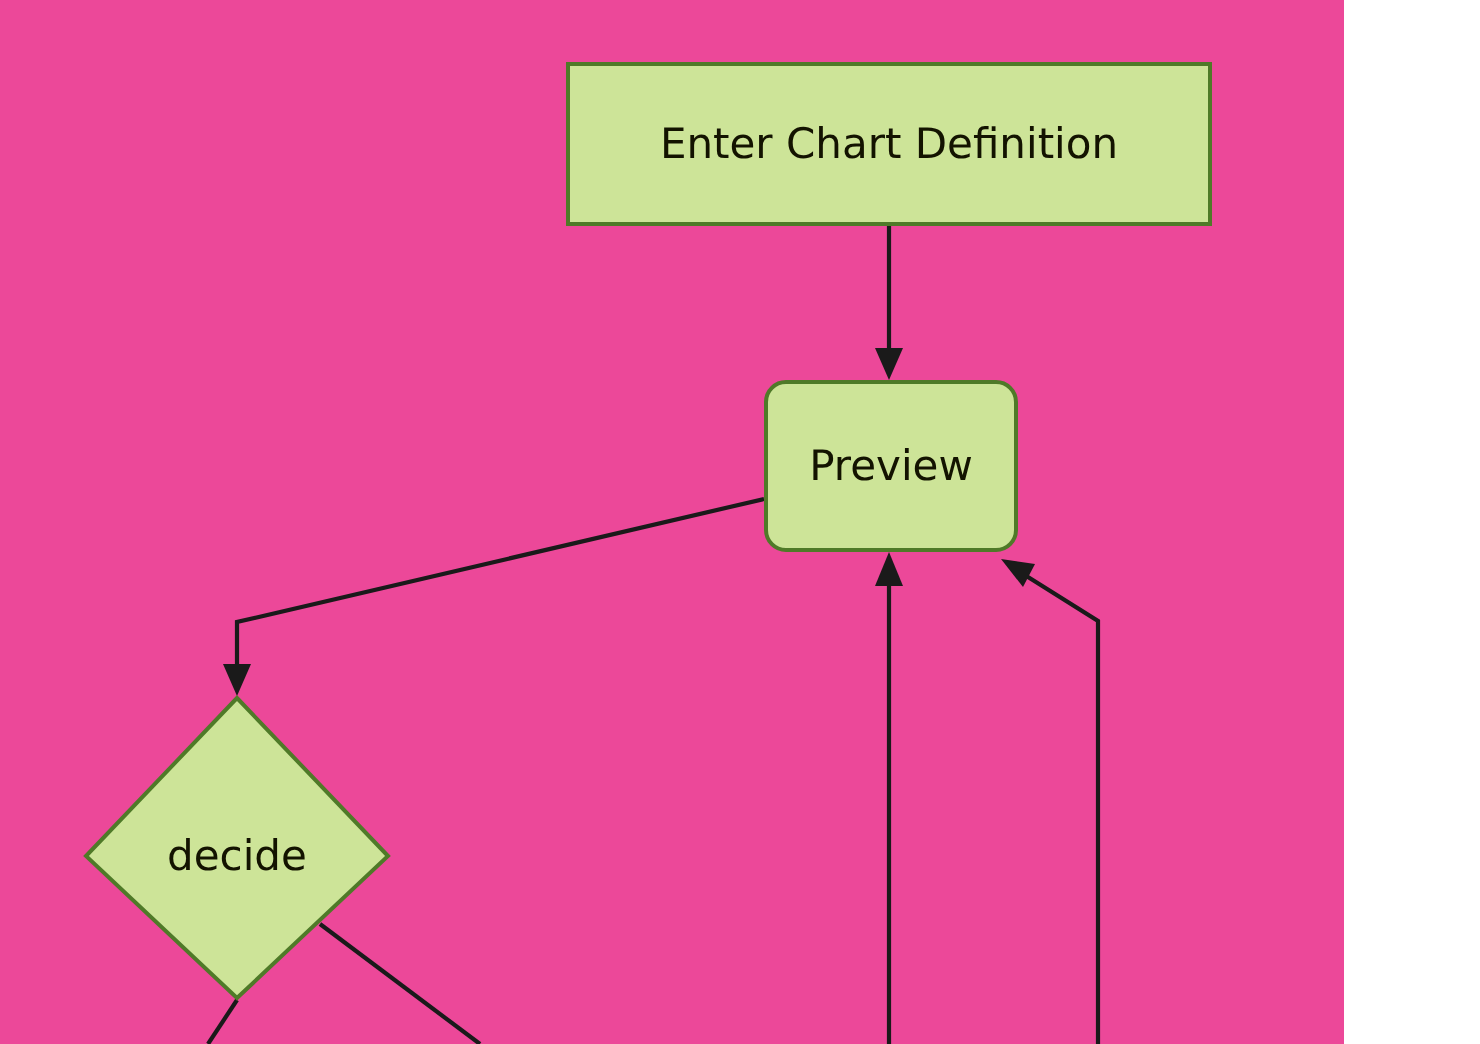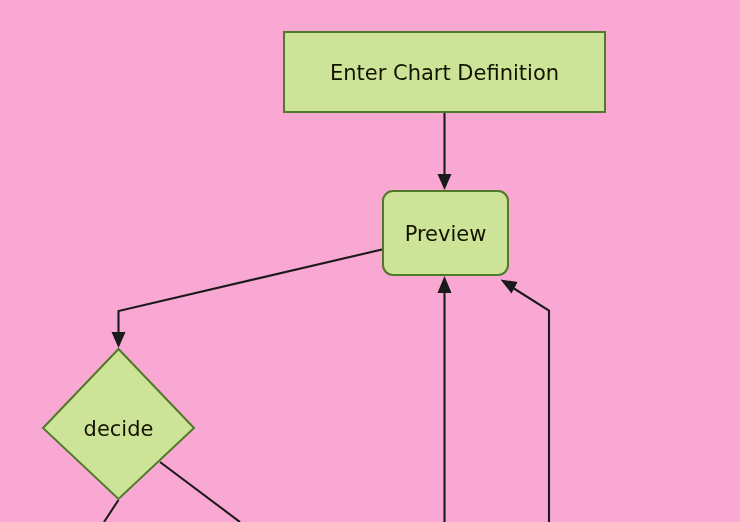--- a/index.html
+++ b/index.html
@@ -6,23 +6,23 @@
   html, body {
     margin: 0;
     padding: 0;
     background: #ffffff;
   }
   body {
     font-family: "DejaVu Sans", "Liberation Sans", sans-serif;
   }
   #canvas {
     position: relative;
-    width: 740px;
+    width: 672px;
     height: 522px;
-    background: #f9a8d4;
+    background: #ec4899;
     overflow: hidden;
   }
   #diagram-svg {
     position: absolute;
     left: 0;
     top: 0;
     width: 740px;
     height: 522px;
     display: block;
   }

